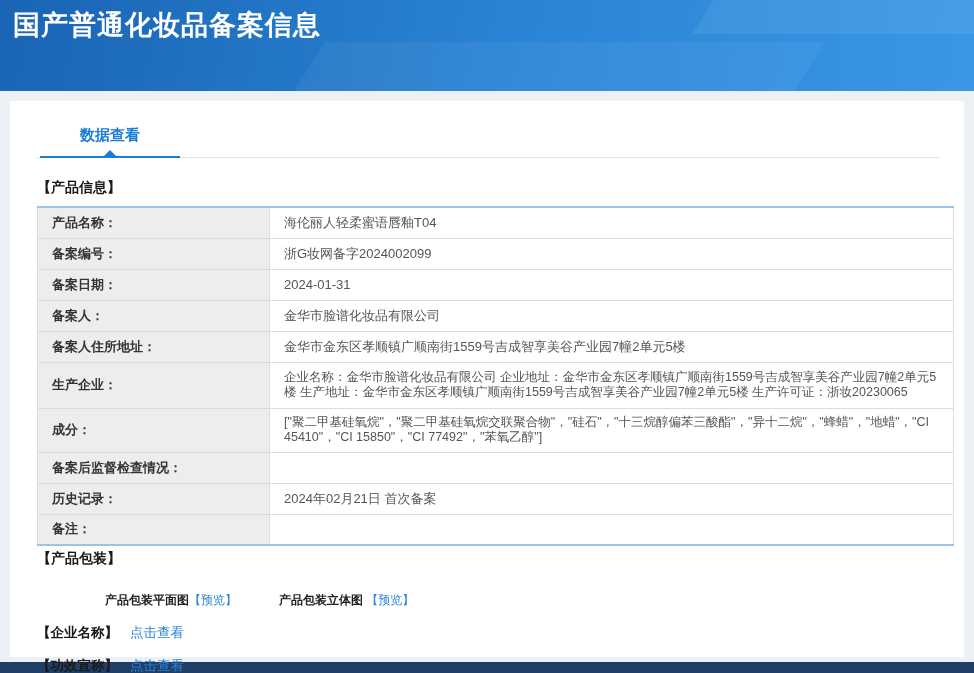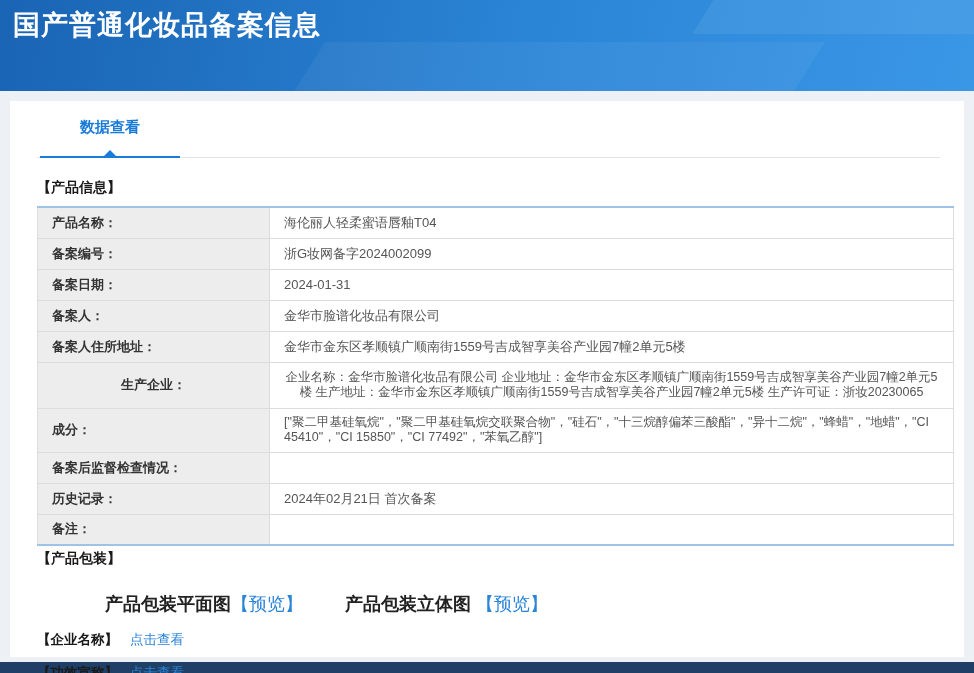--- a/index.html
+++ b/index.html
@@ -36,21 +36,21 @@
     background:#ffffff; height:556px;
     padding: 0 10px 0 27px;
     position: relative;
   }
 
   
   .tabbar { position:relative; height:57px; border-bottom:1px solid #e4e4e4; margin-right:14px; }
   .tab {
     position:absolute; left:3px; bottom:-1px; width:140px; height:100%;
     display:flex; align-items:flex-end; justify-content:center;
-    padding-bottom:19px;
+    padding-bottom:11px;
     color:#1b7cd8; font-size:15px; font-weight:bold;
     border-bottom:2px solid #1b7cd8; cursor:pointer;
   }
   .tab .tri {
     position:absolute; bottom:0; left:50%; margin-left:-6px;
     width:0; height:0;
     border-left:6px solid transparent; border-right:6px solid transparent;
     border-bottom:6px solid #1b7cd8;
   }
 
@@ -63,27 +63,27 @@
     border-top:2px solid #9fc3e6;
     border-bottom:2px solid #9fc3e6;
   }
   table.info td {
     border:1px solid #dcdcdc;
     font-size:13px; padding:2px 14px;
     height:31px;
   }
   td.lbl { width:232px; background:#ededed; font-weight:bold; color:#333; }
   td.val { color:#555; }
-  tr.tall-a td { height:46px;text-align:center; }
+  tr.tall-a td { height:46px; }
   tr.tall-b td { height:44px; }
   tr.tall-a td.val, tr.tall-b td.val { font-size:12.5px; line-height:15px; }
 
   
   .pack-title { margin-top:4px; }
-  .pack-row { margin:24px 0 0 68px; font-size:18px; color:#222; }
+  .pack-row { margin:24px 0 0 68px; font-size:12px; color:#222; }
   .pack-row .pk-label { font-weight:bold; }
   .pack-row .pk-item + .pk-item { margin-left:42px; }
   a.blue-link { color:#2a84d8; text-decoration:none; cursor:pointer; }
   .inline-row { margin-top:15px; font-size:13.5px; }
   .bracket-label { font-weight:bold; color:#1a1a1a; }
   .inline-row a.blue-link { margin-left:12px; }
 
   
   .footer { height:12px; background:#1f3f66; margin-top:5px; }
 </style>

